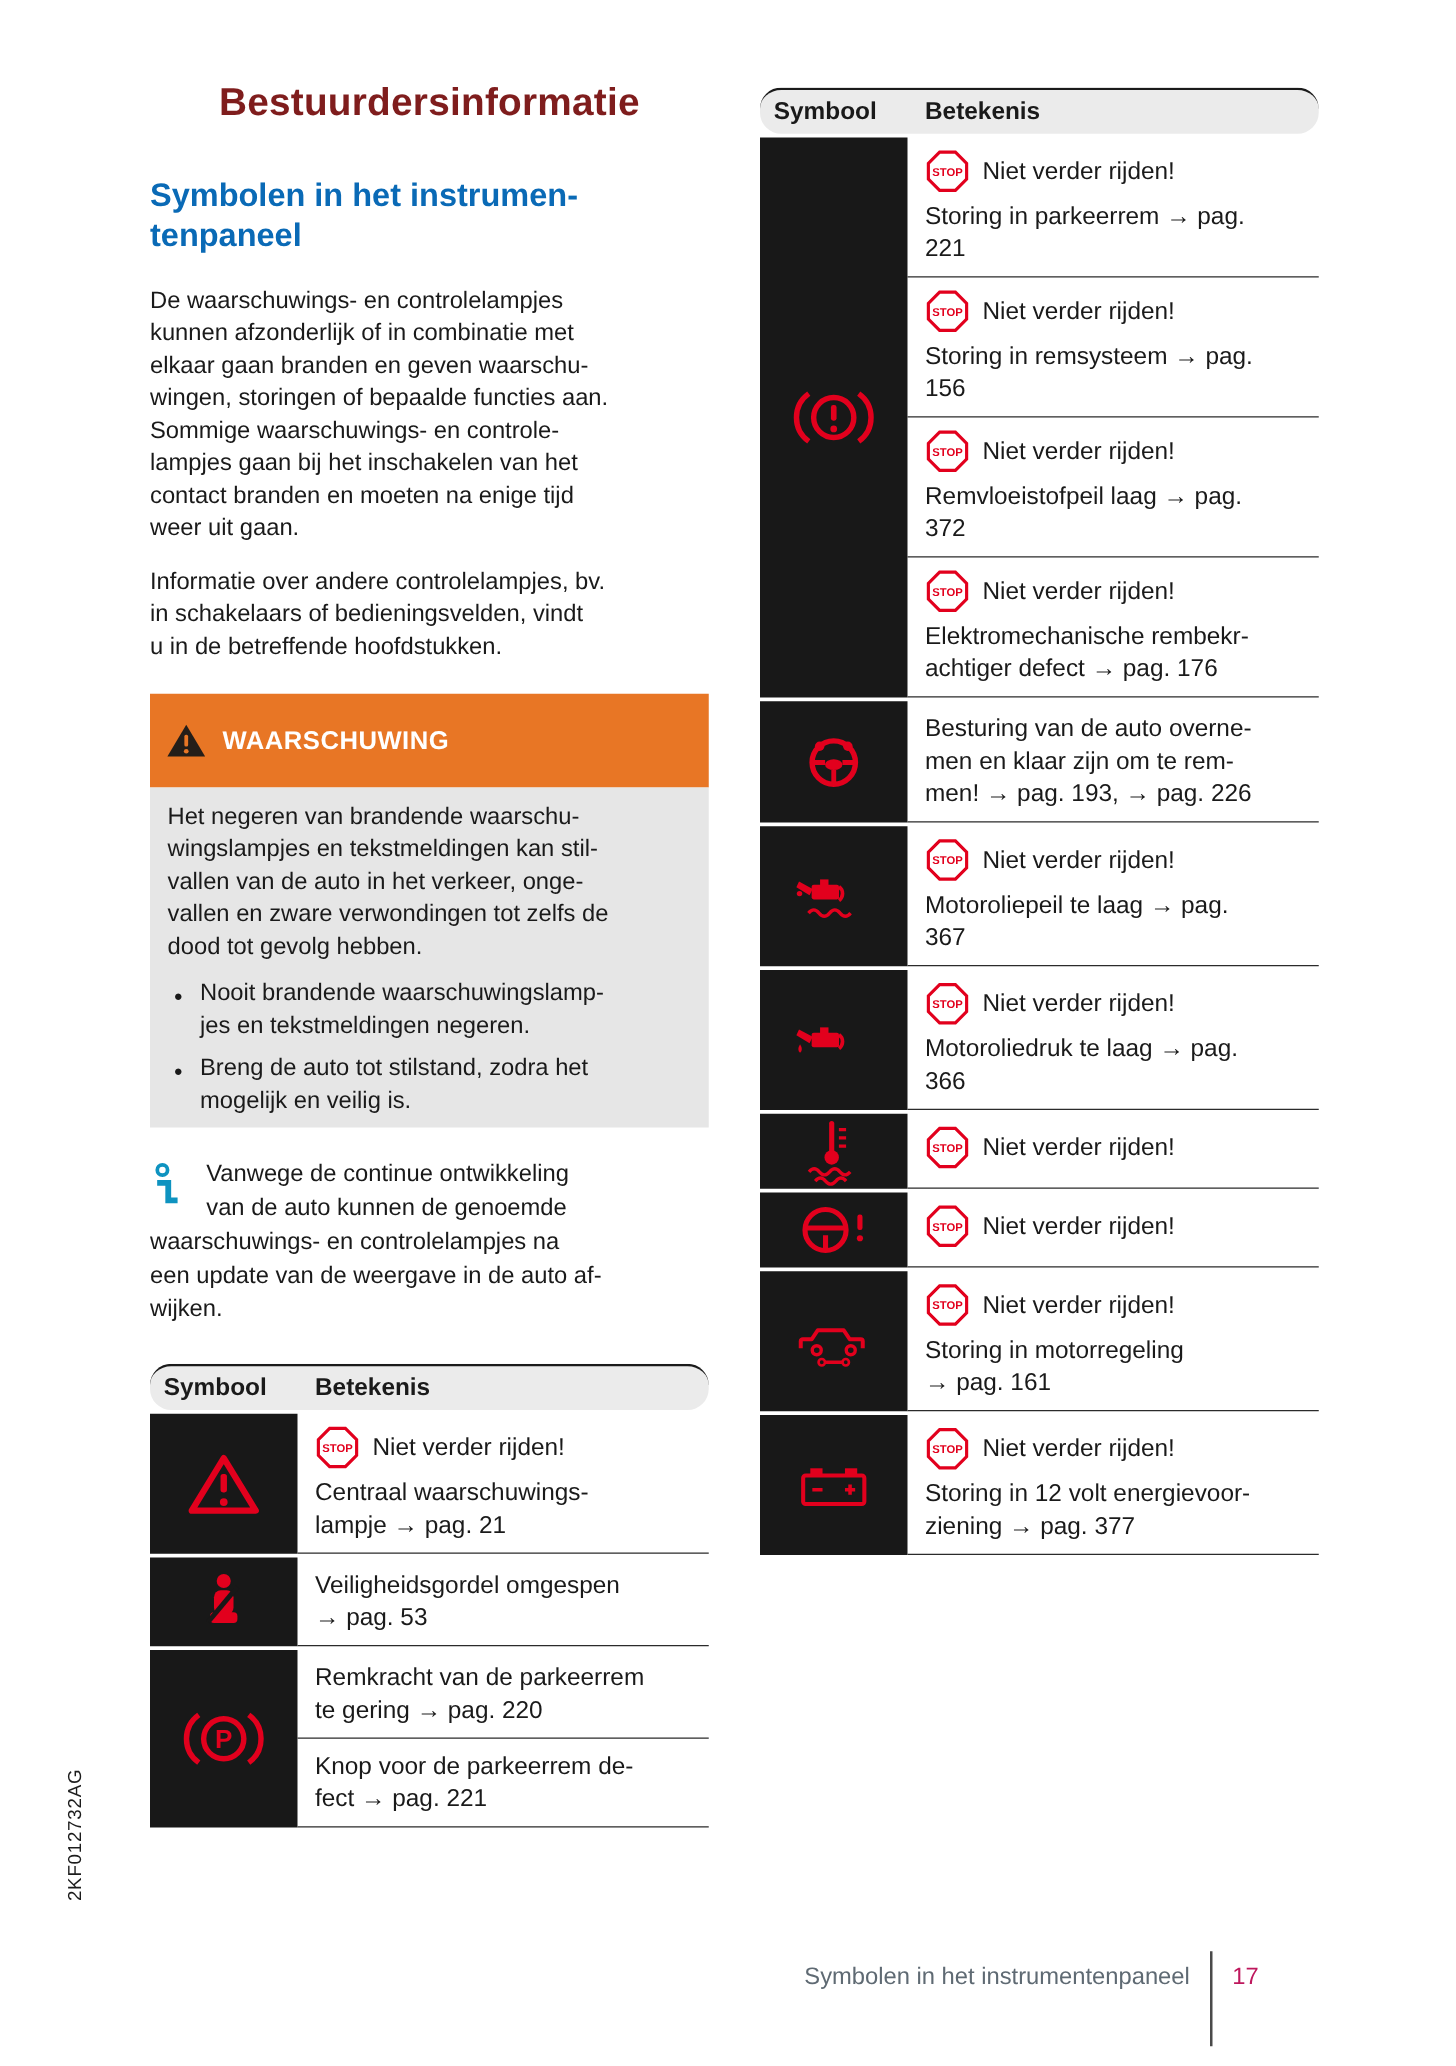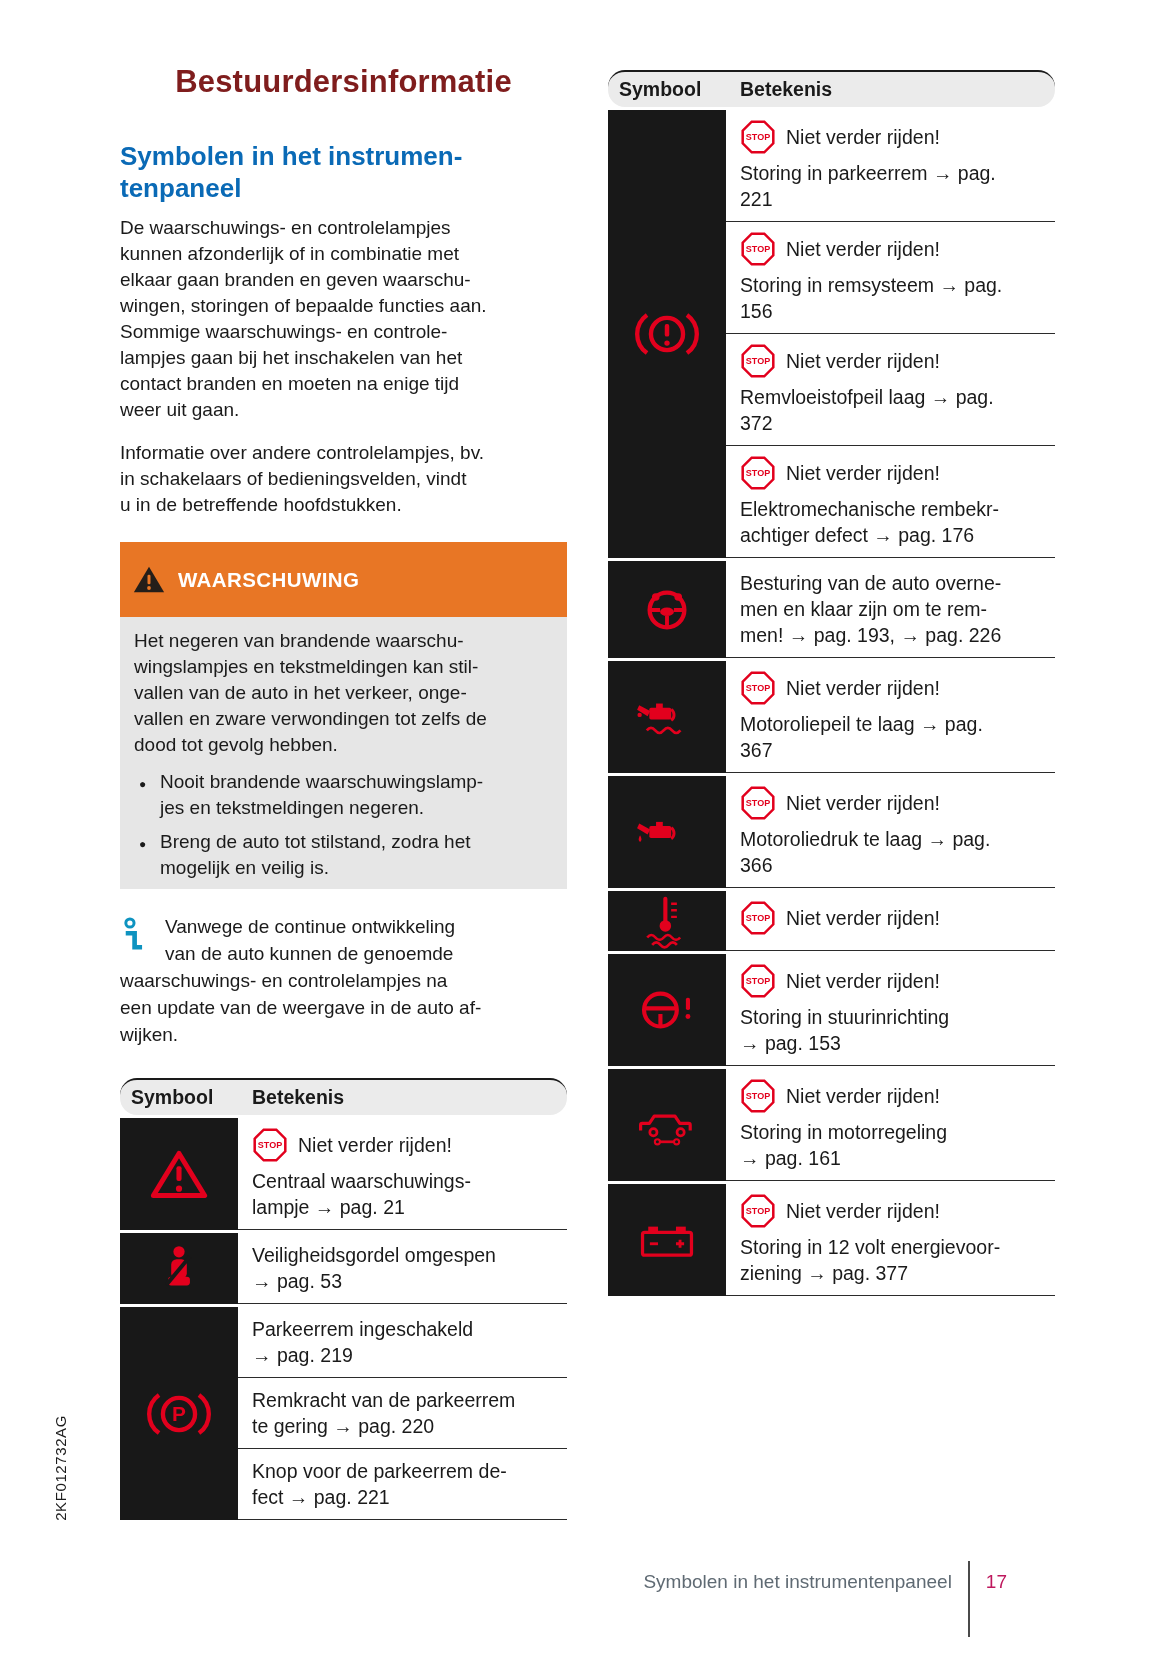--- a/index.html
+++ b/index.html
@@ -4,21 +4,21 @@
 <style>
   html,body{margin:0;padding:0;}
   body{
     width:1165px;height:1653px;position:relative;background:#ffffff;
     font-family:"Liberation Sans",sans-serif;color:#1a1a1a;overflow:hidden;
   }
   .col-left{position:absolute;left:120px;top:64px;width:447px;}
   .col-right{position:absolute;left:608px;top:70px;width:447px;}
 
   .title{font-size:31px;font-weight:bold;color:#7f1d1d;margin:0 0 40px 0;letter-spacing:0.2px;text-align:center;}
-  .heading-blue{font-size:26px;font-weight:bold;color:#0a6ab6;margin:0 0 11px 0;line-height:32px;white-space:pre-line;}
+  .heading-blue{font-size:26px;font-weight:bold;color:#0a6ab6;margin:0 0 24px 0;line-height:32px;white-space:pre-line;}
   .para{font-size:19px;line-height:26px;white-space:pre-line;margin:0 0 17px 0;}
 
   .warnbox{margin:24px 0 0 0;}
   .warnbox-head{background:#e87625;display:flex;align-items:center;gap:12px;padding:22px 12px;}
   .warnbox-head .label{color:#fff;font-weight:bold;font-size:20.5px;letter-spacing:0.4px;}
   .warnbox-body{background:#e6e6e6;padding:11px 14px 8px 14px;font-size:19px;line-height:26px;}
   .warn-lead{white-space:pre-line;margin-bottom:11px;}
   .bullet{position:relative;padding-left:26px;white-space:pre-line;margin-top:8px;}
   .bullet::before{content:"\25CF";position:absolute;left:5px;top:2px;font-size:12px;color:#1a1a1a;}
 
@@ -165,24 +165,20 @@
           <svg width="66" height="50" viewBox="0 0 76 56">
             <path d="M15 6 A 27 27 0 0 0 15 50" fill="none" stroke="#e2001d" stroke-width="5"></path>
             <path d="M61 6 A 27 27 0 0 1 61 50" fill="none" stroke="#e2001d" stroke-width="5"></path>
             <circle cx="38" cy="28" r="18.5" fill="none" stroke="#e2001d" stroke-width="5"></circle>
             <text x="38" y="36.5" text-anchor="middle" font-size="24" font-weight="bold" fill="#e2001d" font-family="Liberation Sans, sans-serif">P</text>
           </svg>
         </span>
       </div>
       <div class="g-content">
         <div class="entry no-stop">
-          <div class="entry-text">Parkeerrem ingeschakeld
-→ pag. 219</div>
-        </div>
-        <div class="entry no-stop">
           <div class="entry-text">Remkracht van de parkeerrem
 te gering → pag. 220</div>
         </div>
         <div class="entry no-stop">
           <div class="entry-text">Knop voor de parkeerrem de-
 fect → pag. 221</div>
         </div>
       </div>
     </div>
   </div>
@@ -369,22 +365,20 @@
       </div>
       <div class="g-content">
         <div class="entry">
           <div class="stop-line">
             <svg class="stop-svg" width="36" height="36" viewBox="0 0 40 40">
               <polygon points="13,3 27,3 37,13 37,27 27,37 13,37 3,27 3,13" fill="#fff" stroke="#e2001d" stroke-width="2.8"></polygon>
               <text x="20" y="23.8" text-anchor="middle" font-size="10" font-weight="bold" fill="#e2001d" font-family="Liberation Sans, sans-serif">STOP</text>
             </svg>
             <span>Niet verder rijden!</span>
           </div>
-          <div class="entry-text">Storing in stuurinrichting
-→ pag. 153</div>
         </div>
       </div>
     </div>
 
     <div class="group">
       <div class="sym-cell">
         <span>
           <svg width="64" height="42" viewBox="0 0 80 52">
             <path d="M7 33 v-7 c0 -1.2 1 -2 2 -2 h9 l6 -9 h26 l6 9 h11 c1.2 0 2 0.8 2 2 v7" fill="none" stroke="#e2001d" stroke-width="4" stroke-linejoin="round"></path>
             <circle cx="23" cy="35" r="4.5" fill="none" stroke="#e2001d" stroke-width="3.4"></circle>

